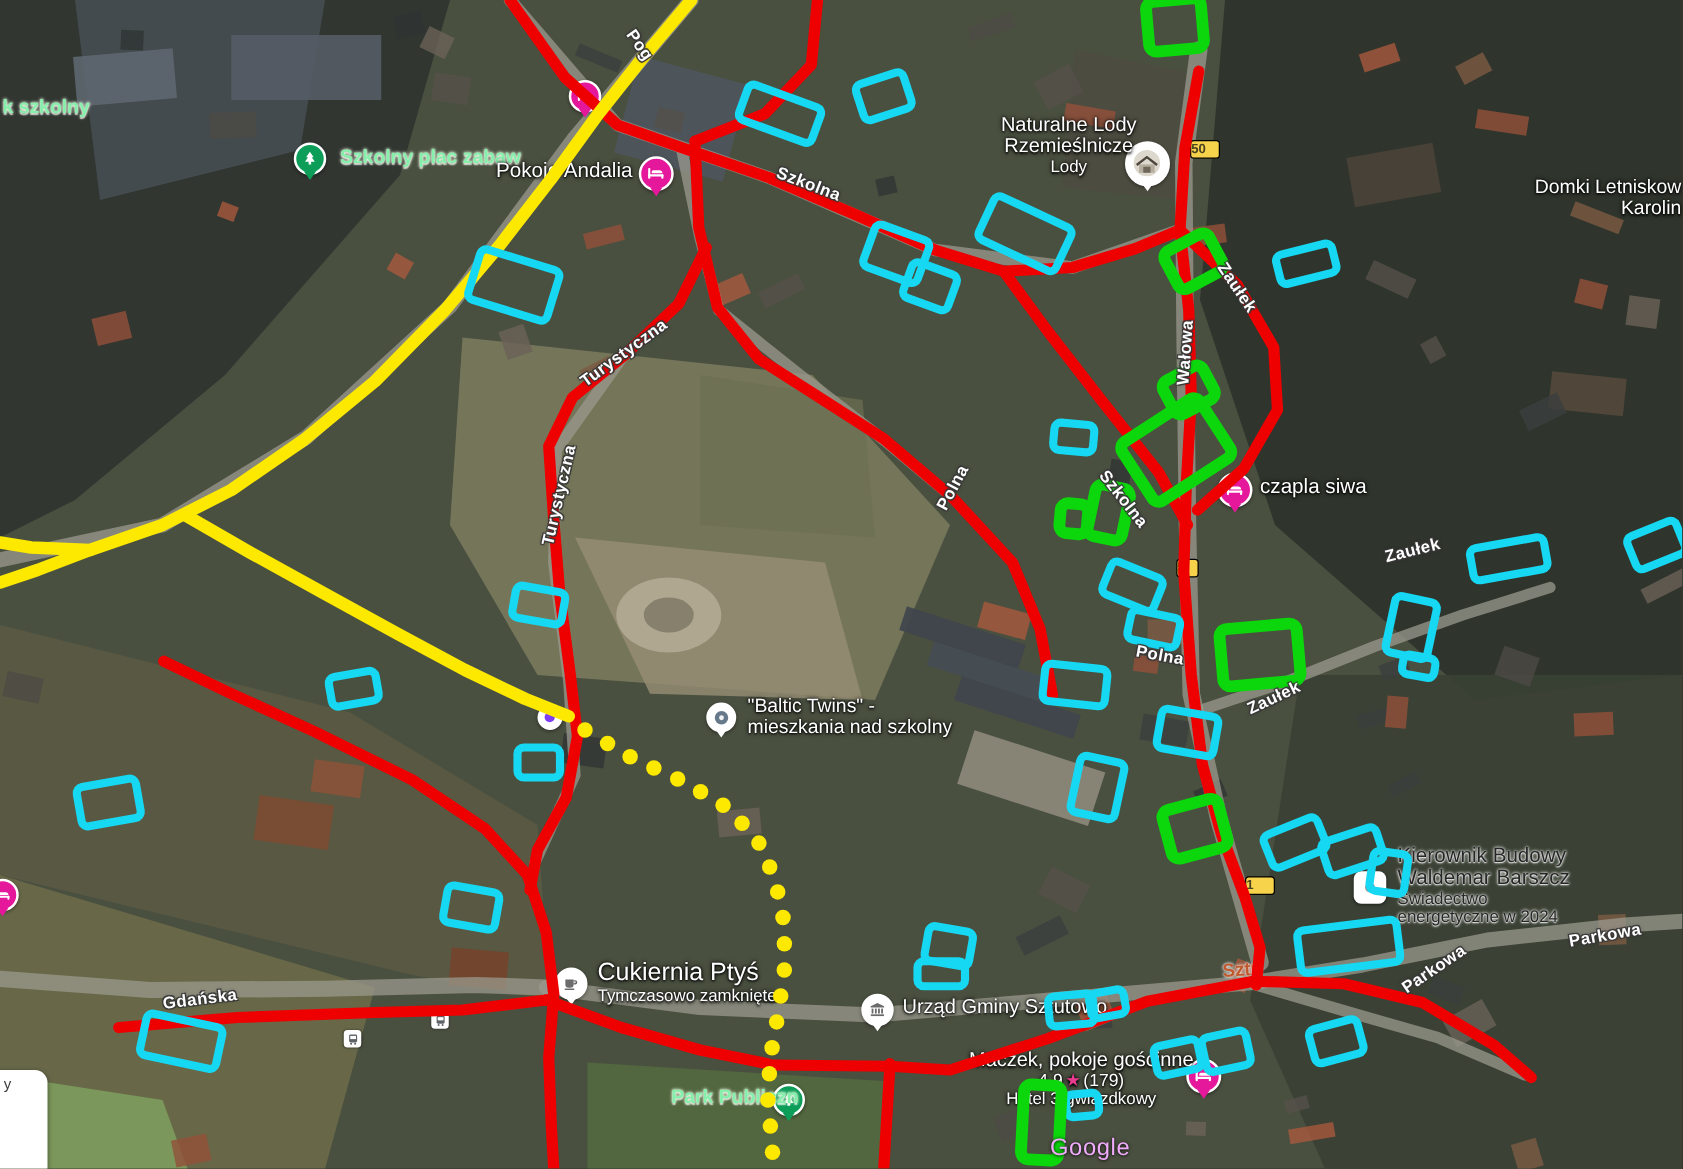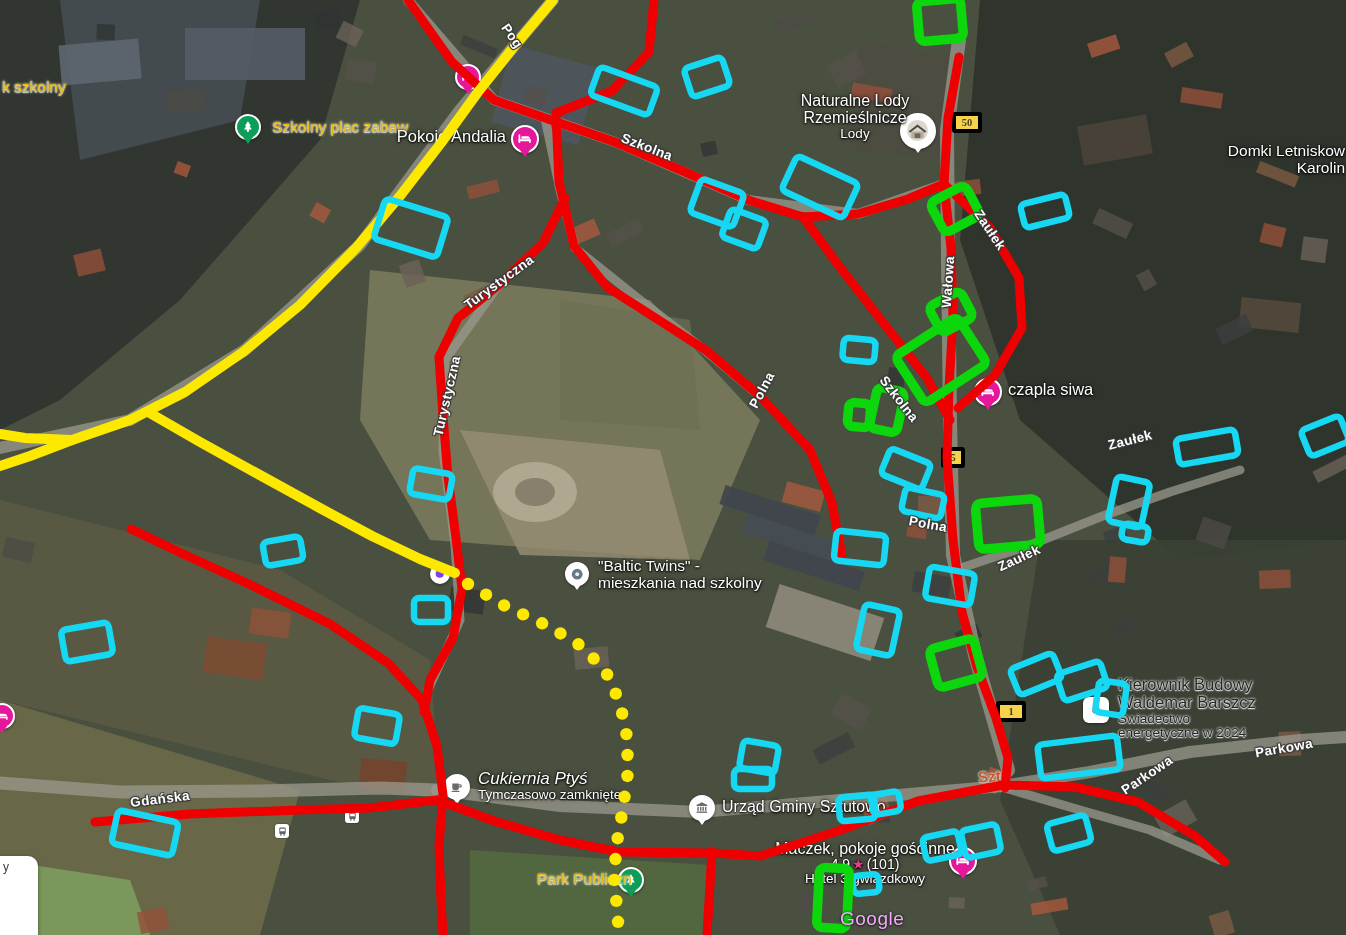--- a/index.html
+++ b/index.html
@@ -9,30 +9,30 @@
   #terrain-svg{z-index:1}#poi-layer{z-index:2}#anno-svg{z-index:3}#street-layer{z-index:4}#ui-layer{z-index:5}
 
   .poi{position:absolute;}
   .poi-inner{display:flex;flex-direction:column;}
   .poi-line{white-space:nowrap;line-height:1.08;}
   .al-left .poi-inner{transform:translateY(-55%);align-items:flex-start;text-align:left;}
   .al-center .poi-inner{transform:translate(-50%,-55%);align-items:center;text-align:center;}
   .al-right .poi-inner{transform:translate(-100%,-55%);align-items:flex-end;text-align:right;}
 
   .c-white{color:#fff;text-shadow:0 0 2px rgba(0,0,0,.95),0 0 4px rgba(0,0,0,.75),0 1px 2px rgba(0,0,0,.9);}
-  .c-green{color:#eab308;text-shadow:0 0 2px rgba(240,248,228,.95),0 0 3px rgba(240,248,228,.9),0 1px 1px rgba(255,255,255,.7);font-weight:400;}
+  .c-green{color:#86efac;text-shadow:0 0 2px rgba(240,248,228,.95),0 0 3px rgba(240,248,228,.9),0 1px 1px rgba(255,255,255,.7);font-weight:700;}
   .c-dark{color:#262626;text-shadow:0 0 2px rgba(255,255,255,.95),0 0 3px rgba(255,255,255,.85),0 1px 1px rgba(255,255,255,.8);}
 
   .street-label{position:absolute;color:#fff;font-weight:700;font-size:13.5px;letter-spacing:.4px;white-space:nowrap;
     text-shadow:-1px -1px 0 rgba(55,55,55,.9),1px -1px 0 rgba(55,55,55,.9),-1px 1px 0 rgba(55,55,55,.9),1px 1px 0 rgba(55,55,55,.9),0 0 3px rgba(40,40,40,.7);}
   .locality-label{position:absolute;font-weight:700;font-size:15px;white-space:nowrap;
     text-shadow:0 0 2px rgba(255,255,255,.95),0 0 3px rgba(255,255,255,.9);}
 
   .badge{position:absolute;height:13px;border-radius:3px;font-size:10.5px;font-weight:700;
-    color:#4a4322;text-align:center;line-height:13px;border:4px solid #000000;font-family:Liberation Serif, serif;}
+    color:#4a4322;text-align:left;line-height:13px;border:1px solid #000000;}
 
   .pin{position:absolute;border-radius:50%;border:2.5px solid #fff;box-sizing:border-box;
     display:flex;align-items:center;justify-content:center;box-shadow:0 1px 3px rgba(0,0,0,.45);}
   .pin svg{width:72%;height:72%;display:block;}
   .pin::after{content:"";position:absolute;left:50%;top:97%;transform:translateX(-50%);
     border:5px solid transparent;border-top:7px solid var(--pc,#fff);}
   .pin.no-tail::after{display:none;}
   .sq-icon{position:absolute;background:#fff;border-radius:6px;box-shadow:0 1px 3px rgba(0,0,0,.45);
     display:flex;align-items:center;justify-content:center;}
   .sq-icon .dot{width:8px;height:8px;border-radius:50%;background:#9a9a9a;}
@@ -232,21 +232,21 @@
         <svg viewBox="0 0 24 24">
           <g fill="#6b6b6b">
             <path d="M5 7h10v6a4 4 0 0 1-4 4H9a4 4 0 0 1-4-4z"></path>
             <path d="M15 8h2a2.5 2.5 0 0 1 0 5h-2v-2h1.8a.8.8 0 0 0 0-1.6H15z"></path>
             <rect x="4" y="18" width="12" height="1.8" rx=".9"></rect>
           </g>
         </svg>
       </div>
       <div class="poi al-left" style="left: 478px; top: 788px;">
         <div class="poi-inner">
-          <div class="poi-line c-white" style="font-size: 17px; font-style: italic;">Cukiernia Ptyś</div>
+          <div class="poi-line c-white" style="font-size: 20px;">Cukiernia Ptyś</div>
           <div class="poi-line c-white" style="font-size: 13.5px;">Tymczasowo zamknięte</div>
         </div>
       </div>
       <div class="pin" style="left: 689px; top: 795px; width: 26px; height: 26px; background: rgb(255, 255, 255); --pc: #ffffff;">
         <svg viewBox="0 0 24 24">
           <g fill="#6b6b6b">
             <path d="M12 3.5l8.2 4.1V9.2H3.8V7.6z"></path>
             <rect x="5" y="10.4" width="2.2" height="6"></rect>
             <rect x="9" y="10.4" width="2.2" height="6"></rect>
             <rect x="12.8" y="10.4" width="2.2" height="6"></rect>
@@ -277,21 +277,21 @@
             <rect x="3.5" y="6" width="2.4" height="12" rx="1"></rect>
             <rect x="3.5" y="13" width="17" height="2.6" rx="1"></rect>
             <rect x="18.1" y="13" width="2.4" height="5" rx="1"></rect>
             <path d="M7.5 12v-1.6c0-.9.8-1.7 1.7-1.7h7c1.8 0 3.2 1.4 3.2 3.3z"></path>
           </g>
         </svg>
       </div>
       <div class="poi al-center" style="left: 865px; top: 866px;">
         <div class="poi-inner">
           <div class="poi-line c-white" style="font-size: 16px;">Maczek, pokoje gościnne</div>
-          <div class="poi-line c-white rating" style="font-size: 14px;"><span>4.9</span><span class="star" style="color: rgb(234, 59, 142);">★</span><span>(101)</span></div>
+          <div class="poi-line c-white rating" style="font-size: 14px;"><span>4.9</span><span class="star" style="color: rgb(234, 59, 142);">★</span><span>(179)</span></div>
           <div class="poi-line c-white" style="font-size: 13.5px;">Hotel 3-gwiazdkowy</div>
         </div>
       </div>
       <div class="pin" style="left: 618px; top: 867px; width: 26px; height: 26px; background: rgb(12, 157, 88); --pc: #0c9d58;">
         <svg viewBox="0 0 24 24">
           <path d="M12 3.5l4.6 6.7h-2.3l3.6 5.6h-4.4v3.4h-3v-3.4H6.1l3.6-5.6H7.4z" fill="#fff"></path>
         </svg>
       </div>
       <div class="poi al-left" style="left: 537px; top: 880px;">
         <div class="poi-inner">

